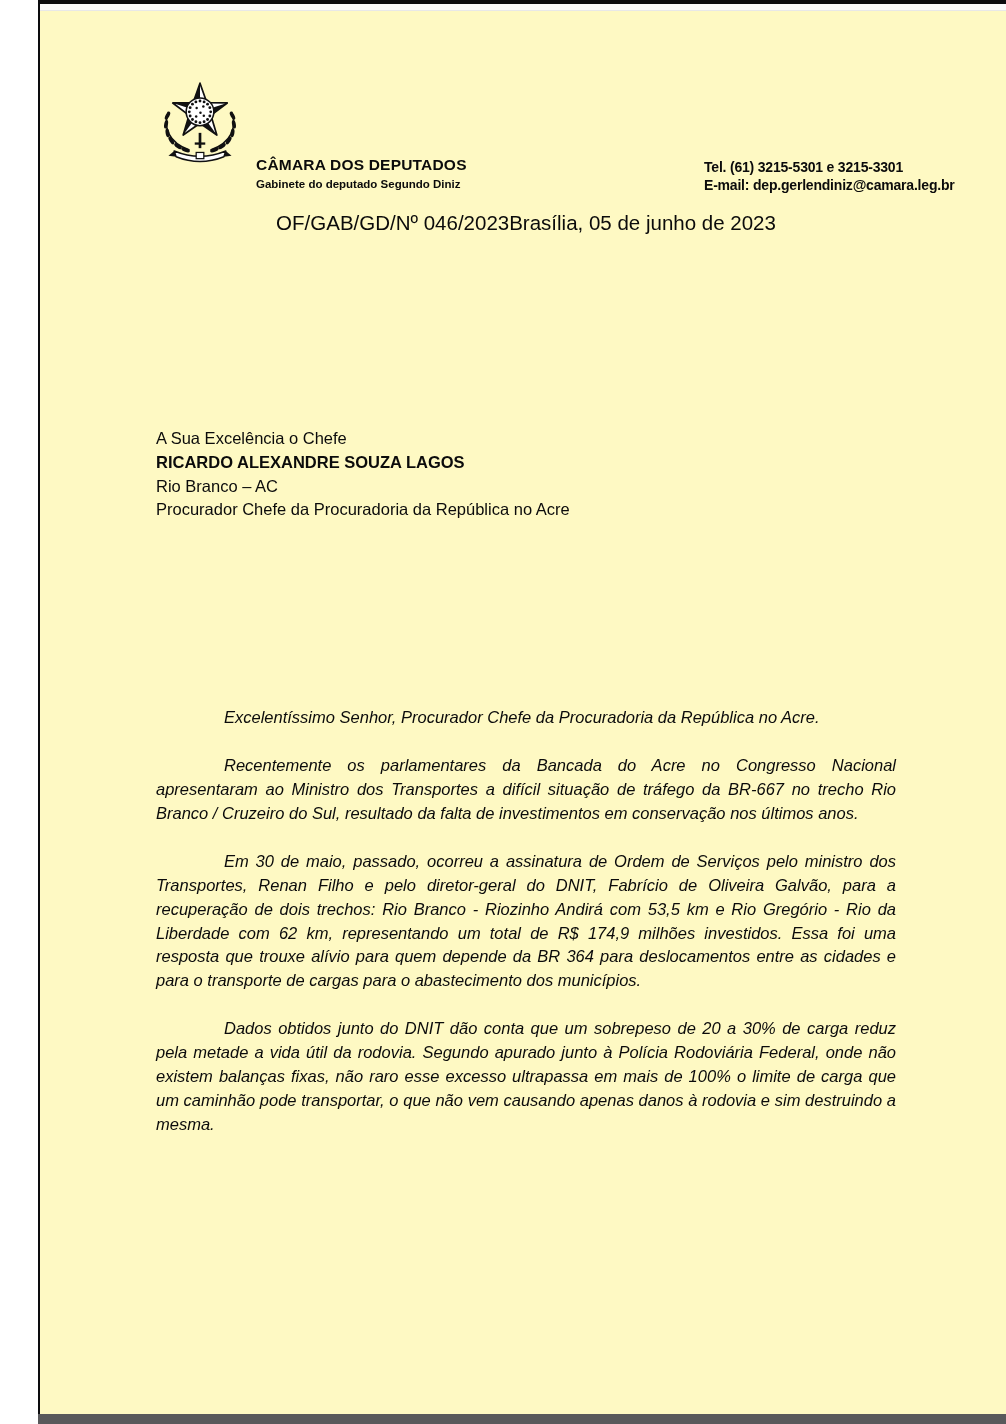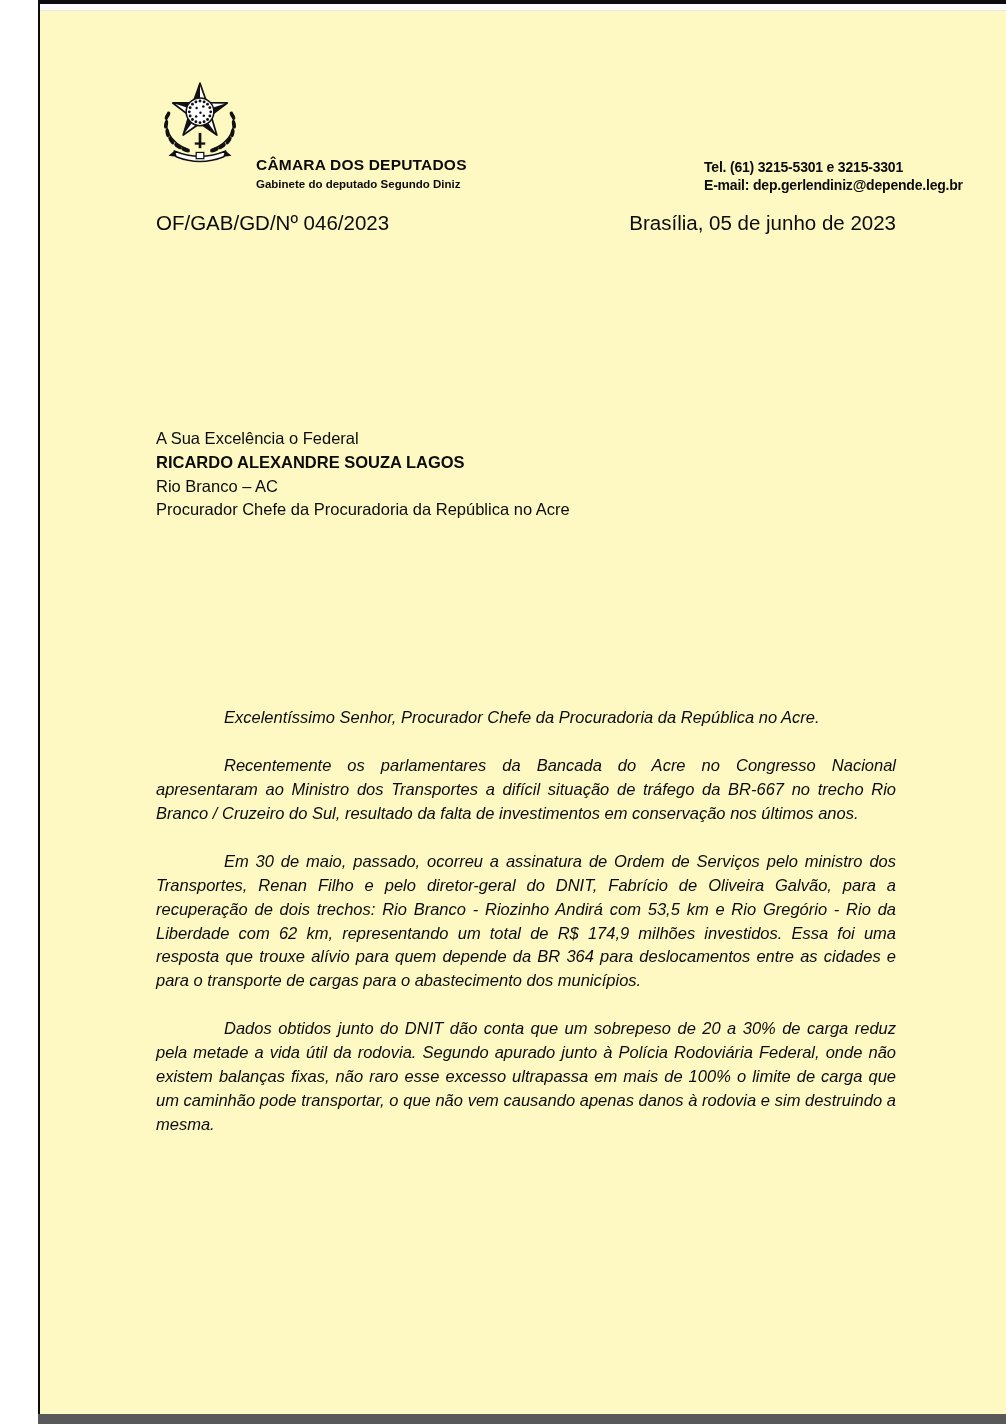--- a/index.html
+++ b/index.html
@@ -23,21 +23,21 @@
   .corner-overlay .ov-v { position:absolute; left:13px; top:36px; color:#e8e8e8; font-size:15px; }
   
   .logo { position:absolute; left:119px; top:72px; width:86px; height:94px; }
   .org-block { position:absolute; left:218px; top:156px; }
   .org-name  { font-size:15.5px; font-weight:bold; letter-spacing:.2px; }
   .office-name { font-size:11.5px; font-weight:bold; margin-top:4px; }
   .contact-block { position:absolute; left:666px; top:158px; font-size:14px; font-weight:bold; letter-spacing:-0.2px; line-height:18px; }
   
   .ref-row {
     position:absolute; left:118px; top:211px; width:740px;
-    display:flex; justify-content:space-between; font-size:20.5px;
+    display:flex; justify-content:center; font-size:20.5px;
   }
   
   .protocol { position:absolute; left:118px; top:309px; font-size:17.5px; font-weight:bold; color:#e8201a; }
   
   .recipient { position:absolute; left:118px; top:427px; font-size:16.5px; line-height:23.8px; }
   .recipient .r-bold { font-weight:bold; }
   
   .letter-body {
     position:absolute; left:118px; top:706px; width:740px;
     font-size:16.5px; line-height:23.8px; text-align:justify;font-style:italic;
@@ -114,31 +114,31 @@
       <rect x="41" y="82.5" width="8" height="6.5" fill="#ffffff" stroke="#111" stroke-width="1.3"></rect>
     </svg>
   </div>
 
   <div class="org-block">
     <div class="org-name">CÂMARA DOS DEPUTADOS</div>
     <div class="office-name">Gabinete do deputado Segundo Diniz</div>
   </div>
   <div class="contact-block">
     <div>Tel. (61) 3215-5301 e 3215-3301</div>
-    <div>E-mail: dep.gerlendiniz@depende.leg.br</div>
+    <div>E-mail: dep.gerlendiniz@camara.leg.br</div>
   </div>
 
   <div class="ref-row">
     <span>OF/GAB/GD/Nº 046/2023</span>
     <span>Brasília, 05 de junho de 2023</span>
   </div>
 
 
   <div class="recipient">
-    <div>A Sua Excelência o Federal</div>
+    <div>A Sua Excelência o Chefe</div>
     <div class="r-bold">RICARDO ALEXANDRE SOUZA LAGOS</div>
     <div>Rio Branco – AC</div>
     <div>Procurador Chefe da Procuradoria da República no Acre</div>
   </div>
 
   <div class="letter-body">
     <p>Excelentíssimo Senhor, Procurador Chefe da Procuradoria da República no Acre.</p>
     <p>Recentemente os parlamentares da Bancada do Acre no Congresso Nacional apresentaram ao Ministro dos Transportes a difícil situação de tráfego da BR-667 no trecho Rio Branco / Cruzeiro do Sul, resultado da falta de investimentos em conservação nos últimos anos.</p>
     <p>Em 30 de maio, passado, ocorreu a assinatura de Ordem de Serviços pelo ministro dos Transportes, Renan Filho e pelo diretor-geral do DNIT, Fabrício de Oliveira Galvão, para a recuperação de dois trechos: Rio Branco - Riozinho Andirá com 53,5 km e Rio Gregório - Rio da Liberdade com 62 km, representando um total de R$ 174,9 milhões investidos. Essa foi uma resposta que trouxe alívio para quem depende da BR 364 para deslocamentos entre as cidades e para o transporte de cargas para o abastecimento dos municípios.</p>
     <p>Dados obtidos junto do DNIT dão conta que um sobrepeso de 20 a 30% de carga reduz pela metade a vida útil da rodovia. Segundo apurado junto à Polícia Rodoviária Federal, onde não existem balanças fixas, não raro esse excesso ultrapassa em mais de 100% o limite de carga que um caminhão pode transportar, o que não vem causando apenas danos à rodovia e sim destruindo a mesma.</p>

